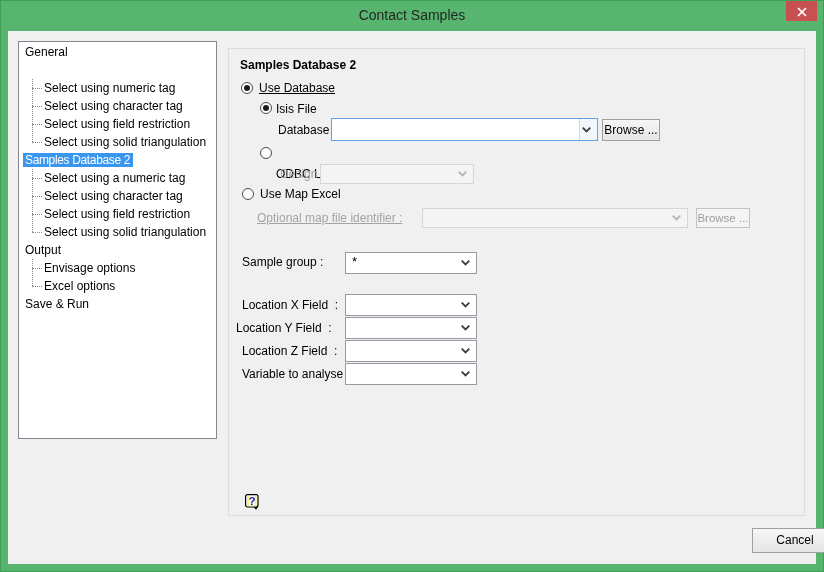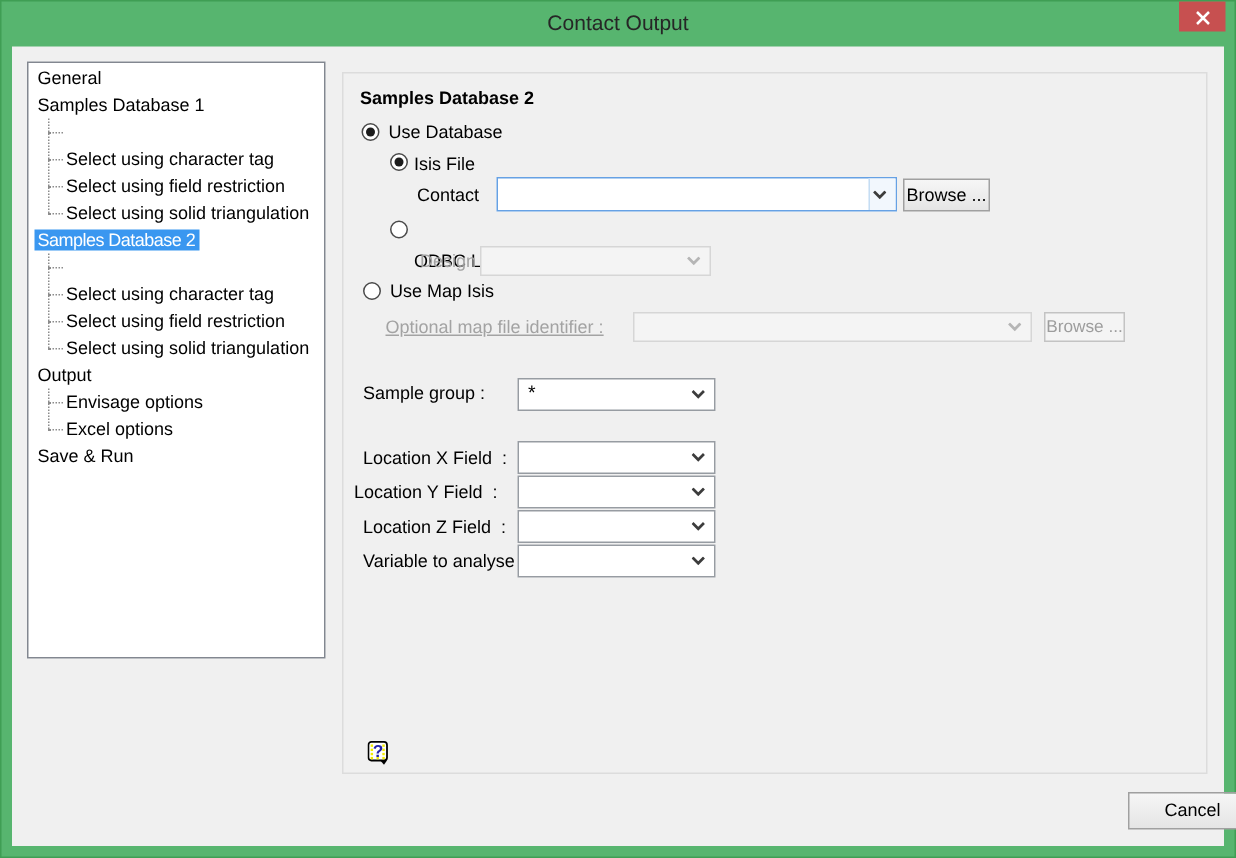--- a/index.html
+++ b/index.html
@@ -35,35 +35,36 @@
   .combo.discb{background:#f4f4f4;border:1px solid #d6d6d6;}
 
   .btn{position:absolute;border:1px solid #a0a0a0;background:linear-gradient(#f6f6f6,#e5e5e5);
        font-size:12px;color:#000;text-align:center;white-space:nowrap;overflow:hidden;}
   .btn.disbtn{border:1px solid #c3c3c3;background:#f4f4f4;color:#9d9d9d;font-size:11.5px;}
 </style>
 </head>
 <body>
 <div id="frame" class="abs"></div>
 <div id="client" class="abs"></div>
-<div id="title" class="abs">Contact Output</div>
+<div id="title" class="abs">Contact Samples</div>
 <div id="close" class="abs">
     <svg width="10" height="10" viewBox="0 0 10 10">
       <path d="M1 1 L9 9 M9 1 L1 9" stroke="#fff" stroke-width="1.7" fill="none"></path>
     </svg>
   </div>
 
 <div id="tree" class="abs"></div>
 <div id="treeitems" class="abs" style="left:0;top:0;width:658px;height:572px;pointer-events:none;">
   <div class="trow" style="left:25px;top:43px;">General</div>
-  <div class="trow" style="left:25px;top:61px;">Samples Database 1</div>
+  <div class="trow" style="left:44px;top:79px;">Select using numeric tag</div>
   <div class="trow" style="left:44px;top:97px;">Select using character tag</div>
   <div class="trow" style="left:44px;top:115px;">Select using field restriction</div>
   <div class="trow" style="left:44px;top:133px;">Select using solid triangulation</div>
   <div class="trow" style="left:23px;top:151px;"><span class="sel">Samples Database 2</span></div>
+  <div class="trow" style="left:44px;top:169px;">Select using a numeric tag</div>
   <div class="trow" style="left:44px;top:187px;">Select using character tag</div>
   <div class="trow" style="left:44px;top:205px;">Select using field restriction</div>
   <div class="trow" style="left:44px;top:223px;">Select using solid triangulation</div>
   <div class="trow" style="left:25px;top:241px;">Output</div>
   <div class="trow" style="left:44px;top:259px;">Envisage options</div>
   <div class="trow" style="left:44px;top:277px;">Excel options</div>
   <div class="trow" style="left:25px;top:295px;">Save &amp; Run</div>
 
   <div class="vdot" style="left:32px;top:79px;height:63px;"></div>
   <div class="hdot" style="left:32px;top:88px;width:10px;"></div>
@@ -80,46 +81,46 @@
   <div class="vdot" style="left:32px;top:259px;height:27px;"></div>
   <div class="hdot" style="left:32px;top:268px;width:10px;"></div>
   <div class="hdot" style="left:32px;top:286px;width:10px;"></div>
 </div>
 
 <div id="panel" class="abs"></div>
 
 <div class="lbl bold" style="left:240px;top:58px;">Samples Database 2</div>
 
 <div class="radio on" style="left:241px;top:82px;"></div>
-<div class="lbl" style="left:259px;top:81px;">Use Database</div>
+<div class="lbl" style="left:259px;top:81px;text-decoration:underline;">Use Database</div>
 
 <div class="radio on" style="left:260px;top:102px;"></div>
 <div class="lbl" style="left:276px;top:102px;">Isis File</div>
 
-<div class="lbl" style="left:278px;top:123px;">Contact</div>
+<div class="lbl" style="left:278px;top:123px;">Database</div>
 <div class="combo focus" style="left:331px;top:118px;width:265px;height:21px;">
   <div style="position:absolute;right:0;top:0;width:17px;height:100%;background:#f2f7fd;border-left:1px solid #c5ddf3;"></div>
   <svg width="9" height="6" viewBox="0 0 9 6" style="margin-top:-3px;">
       <path d="M0.7 0.7 L4.5 4.5 L8.3 0.7" stroke="#3c3c3c" stroke-width="1.8" fill="none"></path>
     </svg>
 </div>
 <div class="btn" style="left:602px;top:119px;width:56px;height:20px;line-height:20px;">Browse ...</div>
 
 <div class="radio" style="left:260px;top:147px;"></div>
 <div class="lbl" style="left:276px;top:146px;margin-top:21px;">ODBC Link</div>
 
 <div class="lbl dis" style="left:280px;top:167px;">Design</div>
 <div class="combo discb" style="left:320px;top:164px;width:152px;height:18px;">
   <svg width="9" height="6" viewBox="0 0 9 6">
       <path d="M0.7 0.7 L4.5 4.5 L8.3 0.7" stroke="#b5b5b5" stroke-width="1.8" fill="none"></path>
     </svg>
 </div>
 
 <div class="radio" style="left:242px;top:188px;"></div>
-<div class="lbl" style="left:260px;top:187px;">Use Map Isis</div>
+<div class="lbl" style="left:260px;top:187px;">Use Map Excel</div>
 
 <div class="lbl dis" style="left:257px;top:211px;text-decoration:underline;">Optional map file identifier :</div>
 <div class="combo discb" style="left:422px;top:208px;width:264px;height:18px;">
   <svg width="9" height="6" viewBox="0 0 9 6">
       <path d="M0.7 0.7 L4.5 4.5 L8.3 0.7" stroke="#b5b5b5" stroke-width="1.8" fill="none"></path>
     </svg>
 </div>
 <div class="btn disbtn" style="left:696px;top:208px;width:52px;height:18px;line-height:18px;">Browse ...</div>
 
 <div class="lbl" style="left:242px;top:255px;">Sample group :</div>

